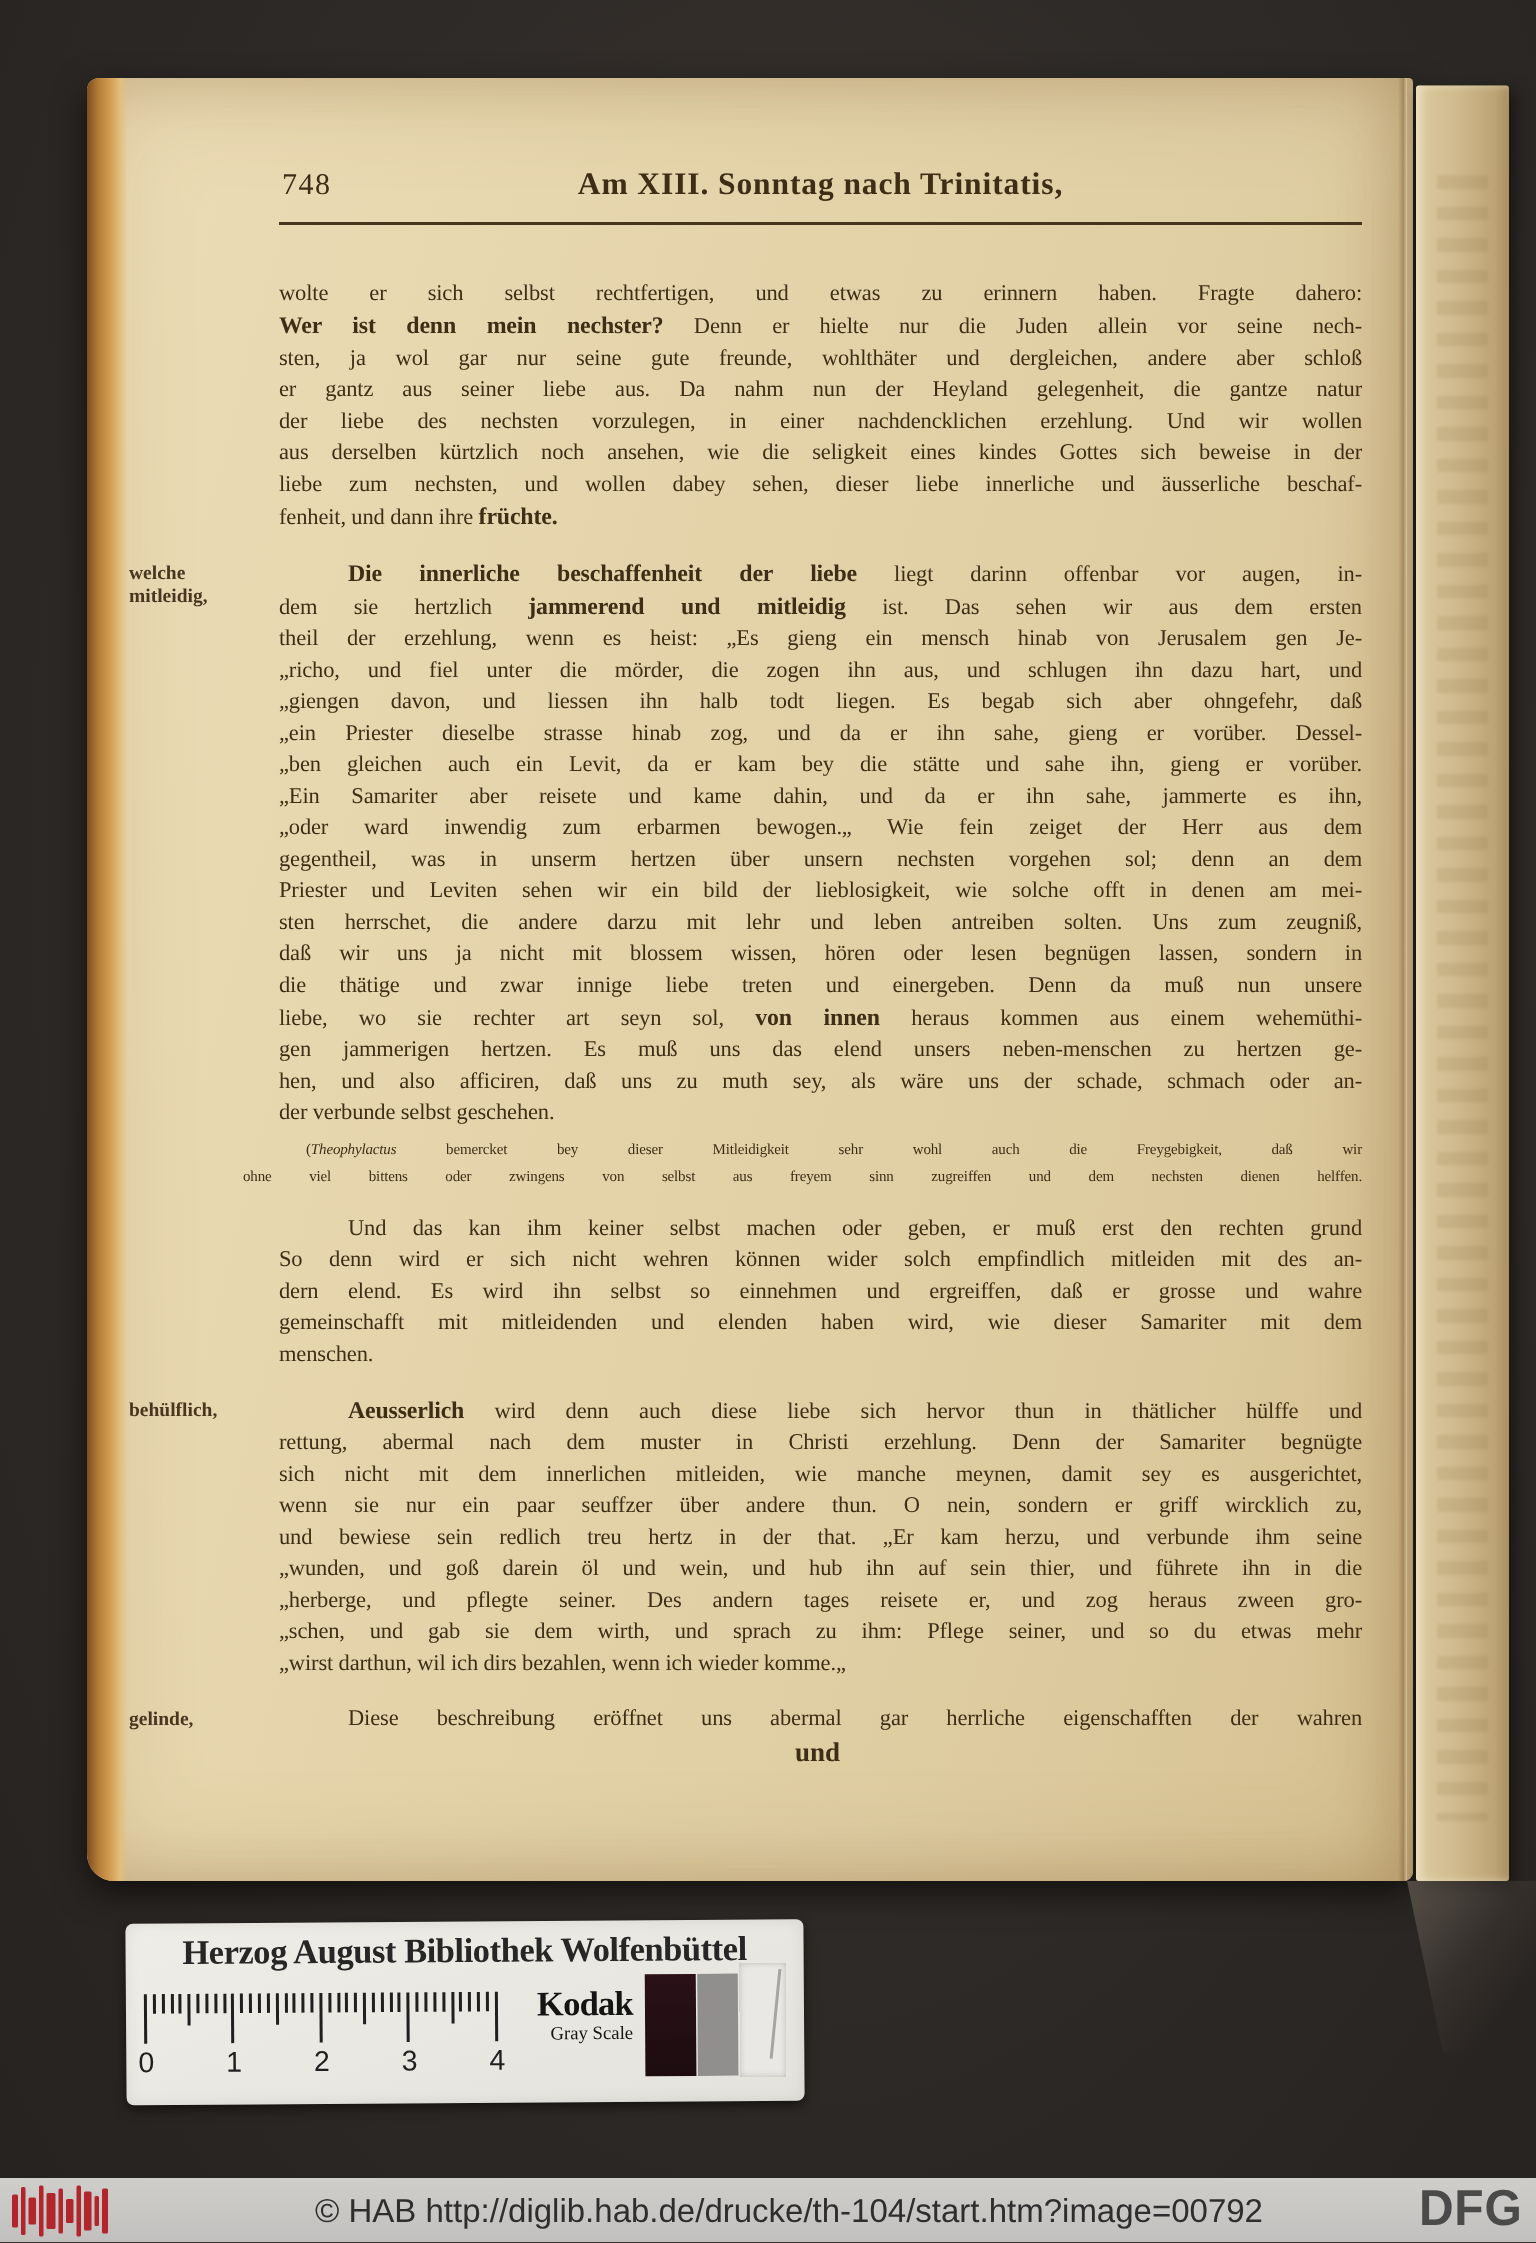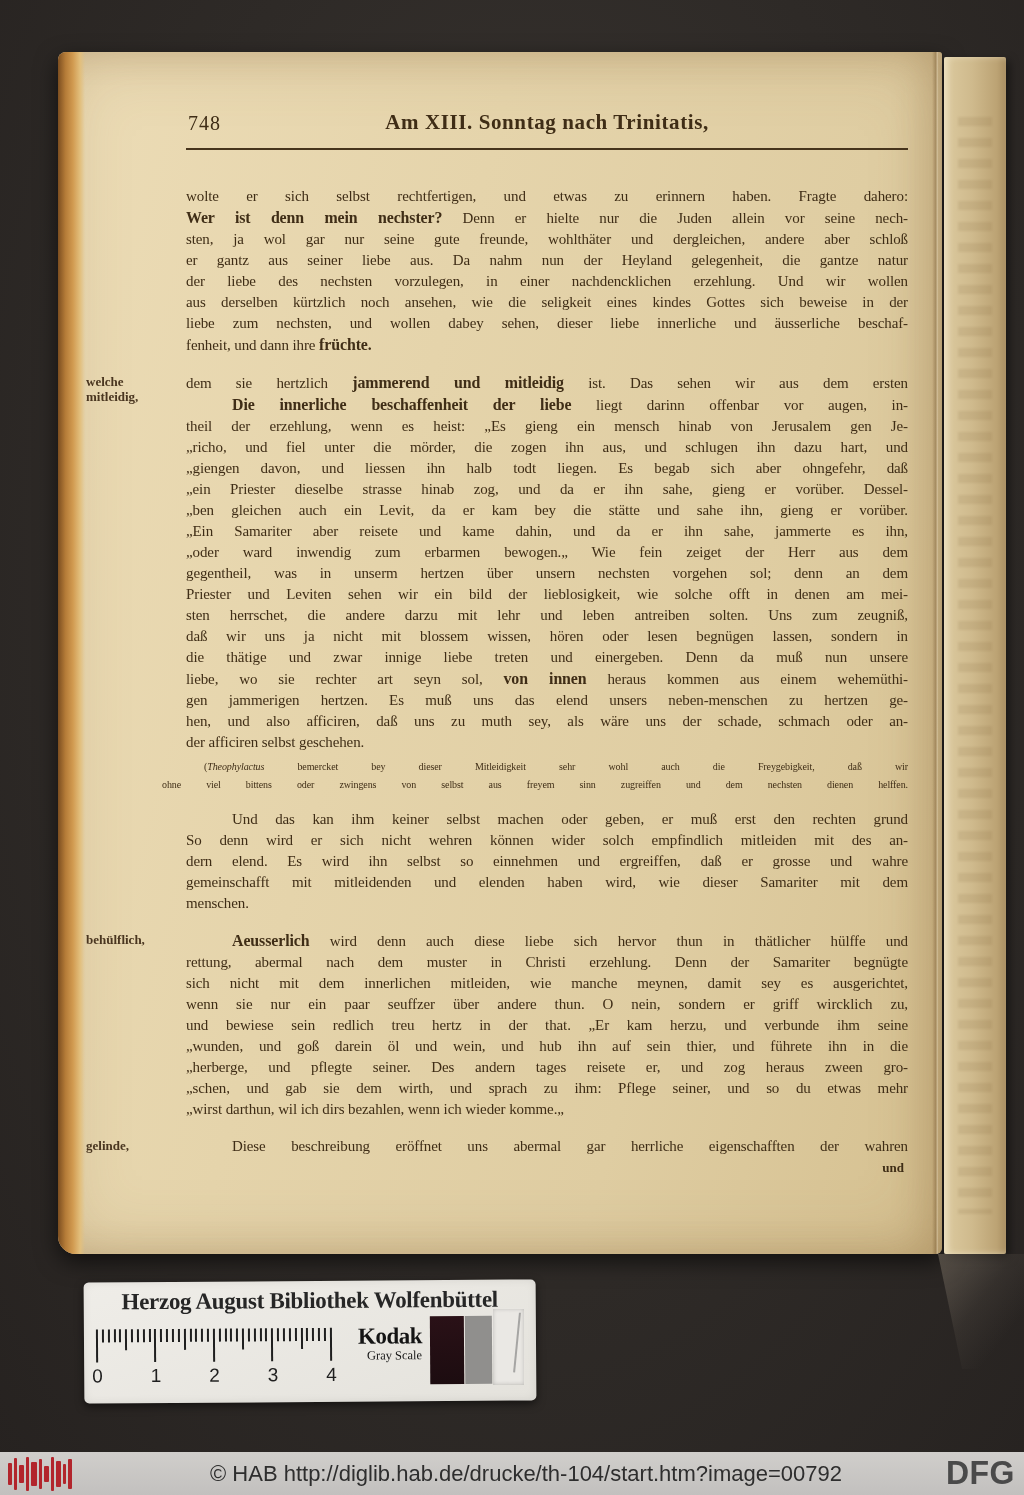--- a/index.html
+++ b/index.html
@@ -39,21 +39,21 @@
   .para + .para{margin-top:16px;}
   .line{text-align:justify;text-align-last:justify;white-space:normal;}
   .line.last{text-align-last:left;}
   .para.indent .line.first{text-indent:46px;}
   .em{font-weight:bold;font-size:1.06em;}
   .it{font-style:italic;}
   .para.citation{font-size:10px;line-height:17.5px;margin:5px 0 6px -24px;width:746px;}
   .para.citation .line.first{text-indent:42px;}
   .margin-note{position:absolute;left:-100px;top:2px;width:92px;font-size:13px;line-height:15px;
     font-weight:bold;color:#4a3620;text-align:left;letter-spacing:0;}
-  .catchword{text-align:right;font-size:13px;line-height:22px;padding-right:4px;font-weight:bold;}
+  .catchword{text-align:center;font-size:18px;line-height:22px;padding-right:4px;font-weight:bold;}
 
   
   .card{position:absolute;left:84px;top:1281px;width:452px;height:121px;background:linear-gradient(160deg,#efede8,#e4e2dc);
     border-radius:5px;box-shadow:0 3px 8px rgba(0,0,0,.55), inset 0 0 10px rgba(0,0,0,.08);transform:rotate(-.4deg);
     font-family:"Liberation Serif","DejaVu Serif",serif;}
   .card-title{margin-top:7px;text-align:center;font-size:23px;font-weight:bold;color:#262626;letter-spacing:-.3px;}
   .ruler{position:absolute;left:12px;top:47px;width:236px;height:62px;}
   .ruler-ticks{display:flex;justify-content:space-between;align-items:flex-start;height:36px;}
   .tick{width:2px;height:13px;background:#1f1f1f;}
   .tick.half{height:21px;}
@@ -99,38 +99,38 @@
             <div class="line"><span class="em">Wer ist denn mein nechster?</span><span>   Denn er hielte nur die Juden allein vor seine nech-</span></div>
             <div class="line"><span>sten, ja wol gar nur seine gute freunde, wohlthäter und dergleichen, andere aber schloß</span></div>
             <div class="line"><span>er gantz aus seiner liebe aus.   Da nahm nun der Heyland gelegenheit, die gantze natur</span></div>
             <div class="line"><span>der liebe des nechsten vorzulegen, in einer nachdencklichen erzehlung.   Und wir wollen</span></div>
             <div class="line"><span>aus derselben kürtzlich noch ansehen, wie die seligkeit eines kindes Gottes sich beweise in der</span></div>
             <div class="line"><span>liebe zum nechsten, und wollen dabey sehen, dieser liebe innerliche und äusserliche beschaf-</span></div>
             <div class="line last"><span>fenheit, und dann ihre </span><span class="em">früchte.</span></div>
           </div>
           <div class="para indent">
             <span class="margin-note">welche mitleidig,</span>
+            <div class="line first"><span class="em">Die innerliche beschaffenheit der liebe</span><span> liegt darinn offenbar vor augen, in-</span></div>
             <div class="line"><span>dem sie hertzlich </span><span class="em">jammerend und mitleidig</span><span> ist.   Das sehen wir aus dem ersten</span></div>
-            <div class="line first"><span class="em">Die innerliche beschaffenheit der liebe</span><span> liegt darinn offenbar vor augen, in-</span></div>
             <div class="line"><span>theil der erzehlung, wenn es heist:  „Es gieng ein mensch hinab von Jerusalem gen Je-</span></div>
             <div class="line"><span>„richo, und fiel unter die mörder, die zogen ihn aus, und schlugen ihn dazu hart, und</span></div>
             <div class="line"><span>„giengen davon, und liessen ihn halb todt liegen.   Es begab sich aber ohngefehr, daß</span></div>
             <div class="line"><span>„ein Priester dieselbe strasse hinab zog, und da er ihn sahe, gieng er vorüber.   Dessel-</span></div>
             <div class="line"><span>„ben gleichen auch ein Levit, da er kam bey die stätte und sahe ihn, gieng er vorüber.</span></div>
             <div class="line"><span>„Ein Samariter aber reisete und kame dahin, und da er ihn sahe, jammerte es ihn,</span></div>
             <div class="line"><span>„oder ward inwendig zum erbarmen bewogen.„   Wie fein zeiget der Herr aus dem</span></div>
             <div class="line"><span>gegentheil, was in unserm hertzen über unsern nechsten vorgehen sol;  denn an dem</span></div>
             <div class="line"><span>Priester und Leviten sehen wir ein bild der lieblosigkeit, wie solche offt in denen am mei-</span></div>
             <div class="line"><span>sten herrschet, die andere darzu mit lehr und leben antreiben solten.   Uns zum zeugniß,</span></div>
             <div class="line"><span>daß wir uns ja nicht mit blossem wissen, hören oder lesen begnügen lassen, sondern in</span></div>
             <div class="line"><span>die thätige und zwar innige liebe treten und einergeben.   Denn da muß nun unsere</span></div>
             <div class="line"><span>liebe, wo sie rechter art seyn sol, </span><span class="em">von innen</span><span> heraus kommen aus einem wehemüthi-</span></div>
             <div class="line"><span>gen jammerigen hertzen.   Es muß uns das elend unsers neben-menschen zu hertzen ge-</span></div>
             <div class="line"><span>hen, und also afficiren, daß uns zu muth sey, als wäre uns der schade, schmach oder an-</span></div>
-            <div class="line last"><span>der afficiren selbst geschehen.</span></div>
+            <div class="line last"><span>der verbunde selbst geschehen.</span></div>
           </div>
           <div class="para indent citation">
             <div class="line first"><span>(</span><span class="it">Theophylactus</span><span> bemercket bey dieser Mitleidigkeit sehr wohl auch die Freygebigkeit, daß wir</span></div>
             <div class="line"><span>ohne viel bittens oder zwingens von selbst aus freyem sinn zugreiffen und dem nechsten dienen helffen.</span></div>
           </div>
           <div class="para indent">
             <div class="line first"><span>Und das kan ihm keiner selbst machen oder geben, er muß erst den rechten grund</span></div>
             <div class="line"><span>So denn wird er sich nicht wehren können wider solch empfindlich mitleiden mit des an-</span></div>
             <div class="line"><span>dern elend.   Es wird ihn selbst so einnehmen und ergreiffen, daß er grosse und wahre</span></div>
             <div class="line"><span>gemeinschafft mit mitleidenden und elenden haben wird, wie dieser Samariter mit dem</span></div>

